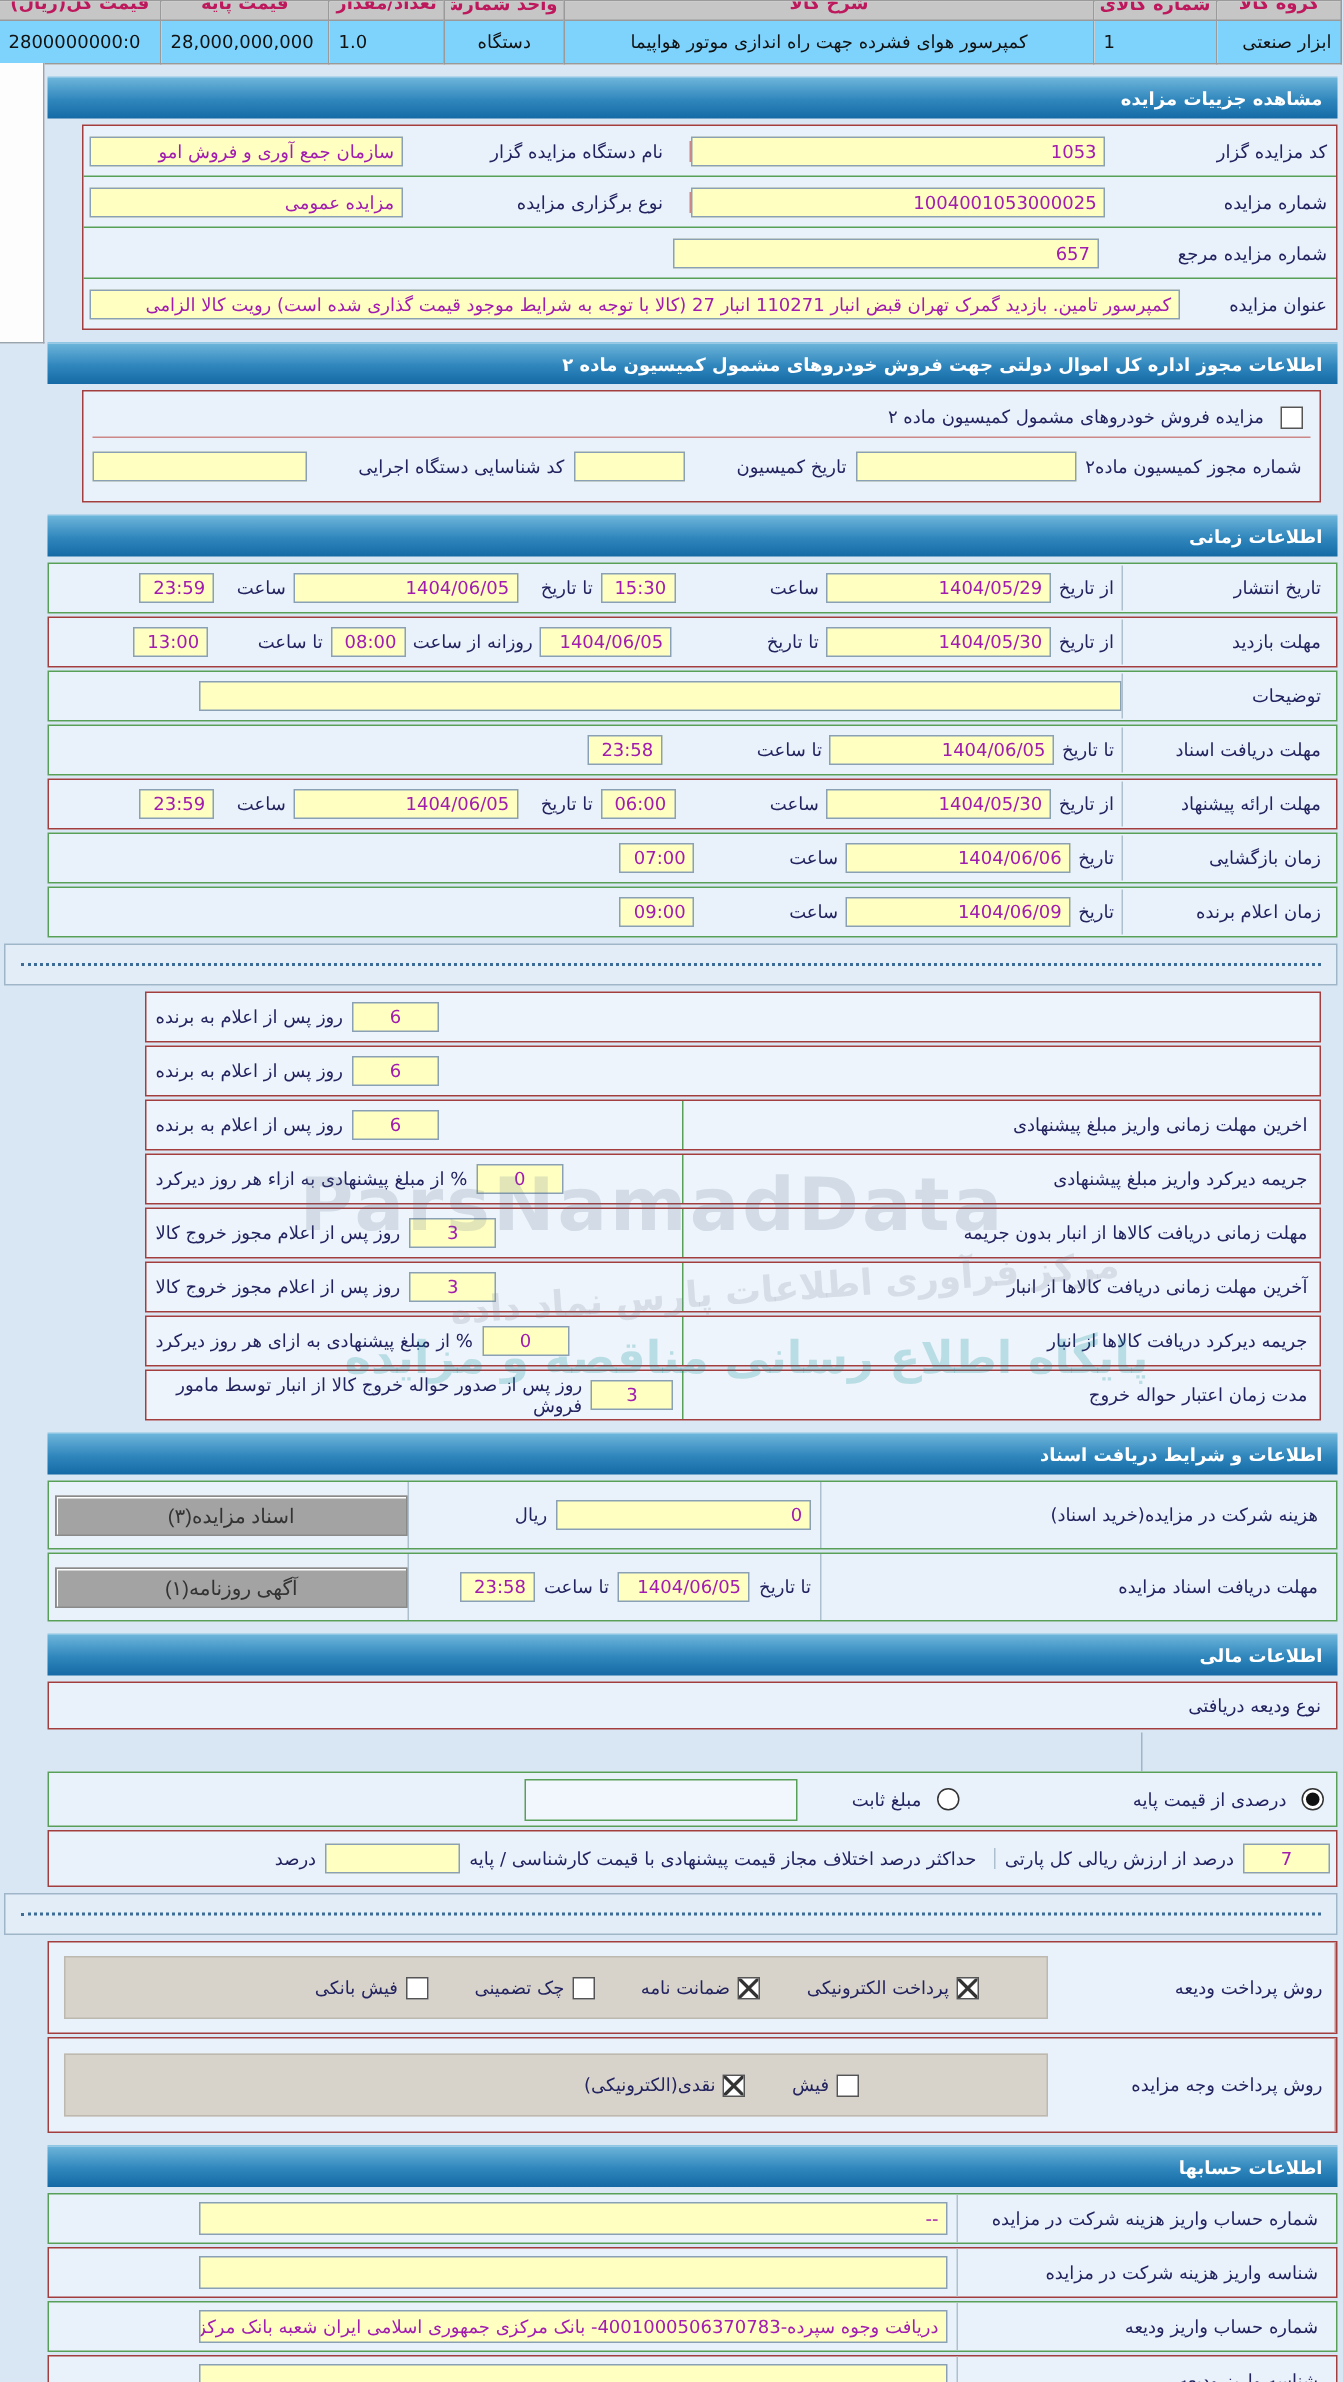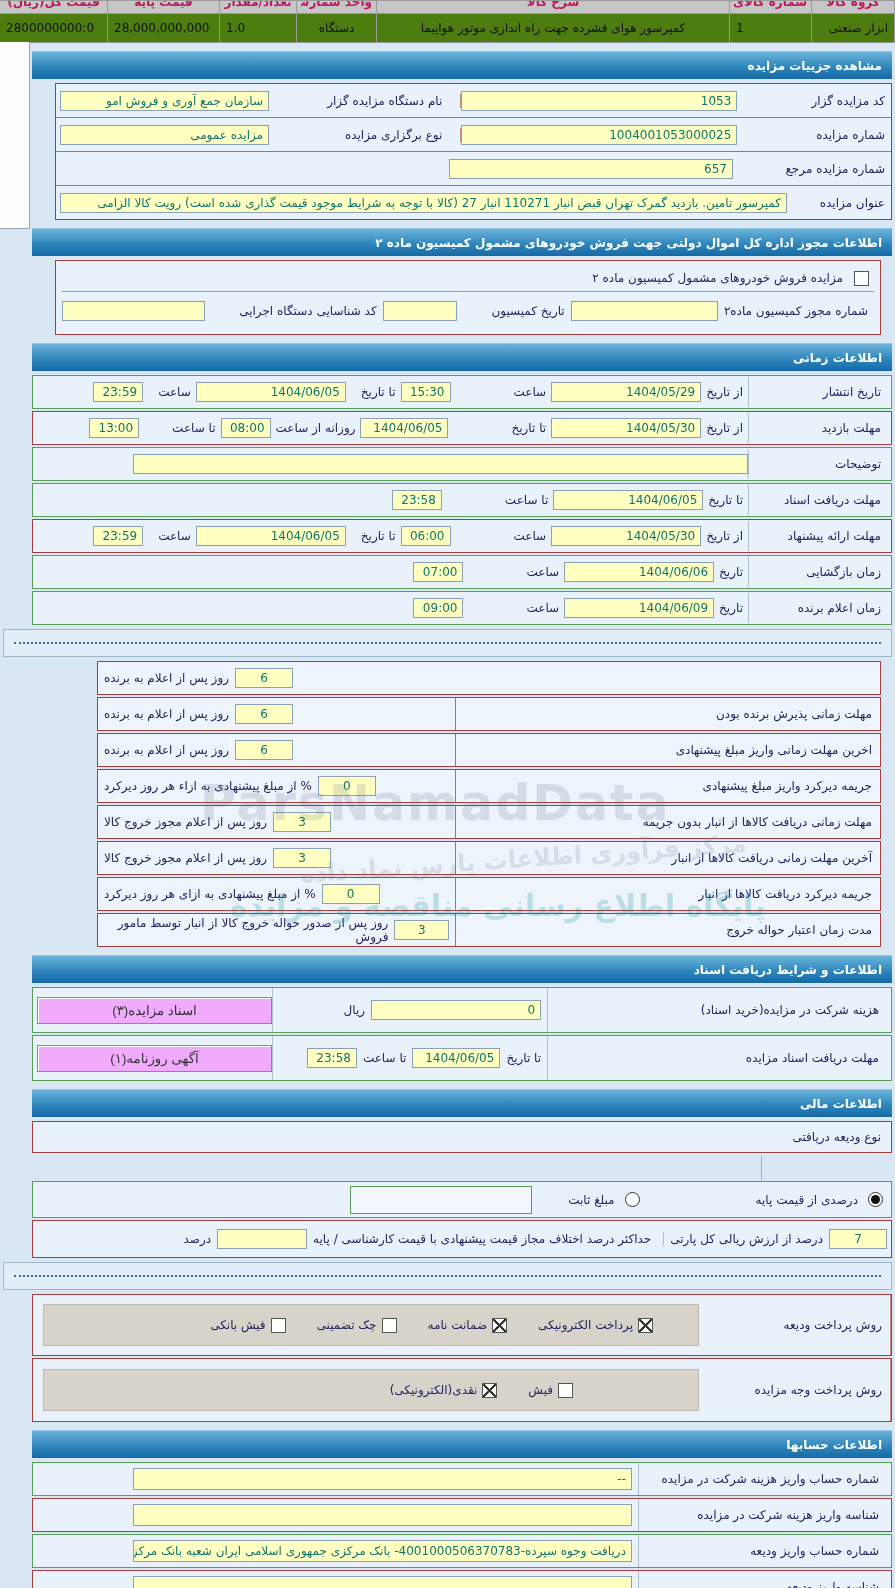--- a/index.html
+++ b/index.html
@@ -10,21 +10,21 @@
     font-size:12px;color:#23235f;direction:rtl;position:relative;
   }
   #app{position:relative;width:895px}
 
   
   table.toptable{width:895px;border-collapse:collapse;background:#fff;table-layout:fixed}
   .toptable th,.toptable td{border:1px solid #9a9a9a;padding:2px 6px;font-size:12px;overflow:hidden;white-space:nowrap}
   .toptable th{background:#c6c6c6;color:#be185d;font-weight:bold;height:12px;padding:0 4px}
   .toptable th .clip{height:12px;overflow:hidden}
   .toptable th .clip span{display:block;margin-top:-6px}
-  .toptable td{height:24px;color:#111;background:#4d7c0f}
+  .toptable td{height:24px;color:#111;background:#7dd3fc}
   .tnum{text-align:left;direction:ltr}
   .tcenter{text-align:center}
 
   
   .artifact{position:absolute;left:0;top:42px;width:29px;height:186px;background:#fdfdfd;border-right:1px solid #9aa4ae;border-bottom:1px solid #9aa4ae;z-index:5}
 
   
   .bar{
     height:27px;margin:8px 3px 4px 32px;
     background:linear-gradient(180deg,#6cb4da 0%,#2f86bc 55%,#156aa5 100%);
@@ -34,21 +34,21 @@
     text-align:center;
   }
 
   
   .rowbox{background:#e9f2fb;border:1px solid #58a058;display:flex;align-items:center;min-height:30px;margin:0 3px 2px 32px;padding:1px 4px}
   .b-red{border-color:#a33e3e}
   .b-green{border-color:#58a058}
   .lbl{padding:0 6px;white-space:nowrap}
   .small-lbl{padding:0 5px;white-space:nowrap}
 
-  .yin{background:#ffffc2;border:1px solid #89a0b5;height:20px;box-sizing:border-box;display:flex;align-items:center;padding:0 5px;color:#0f766e;overflow:hidden;white-space:nowrap}
+  .yin{background:#ffffc2;border:1px solid #89a0b5;height:20px;box-sizing:border-box;display:flex;align-items:center;padding:0 5px;color:#a21caf;overflow:hidden;white-space:nowrap}
   .date{width:150px;direction:ltr;justify-content:flex-end}
   .time{width:50px;direction:ltr;justify-content:flex-end}
   .numbox{width:58px;justify-content:center}
   .grow{flex:1}
 
   
   .dtl-group{margin:0 3px 0 55px;border:1px solid #a33e3e;background:#e9f2fb}
   .dtl-row{display:flex;align-items:center;height:33px;border-bottom:1px solid #58a058;padding:0 4px}
   .dtl-row:last-child{border-bottom:none}
   .dtl-label{width:150px;padding:0 2px}
@@ -76,21 +76,21 @@
   .drow{display:flex;align-items:stretch;min-height:32px;border:1px solid #a33e3e;background:#eef4fb;margin:0 14px 2px 97px}
   .dlabel{width:408px;display:flex;align-items:center;text-align:left;padding:0 8px;border-left:1px solid #58a058;justify-content:flex-start}
   .dlabel span{direction:rtl}
   .dval{flex:1;display:flex;align-items:center;justify-content:flex-end;padding:0 6px;gap:6px}
 
   
   .docrow{display:flex;align-items:center;min-height:44px;margin:0 3px 2px 32px;background:#e9f2fb;border:1px solid #58a058;padding:0 4px}
   .doclabel{width:345px;padding:0 8px;border-left:1px solid #aebfce;align-self:stretch;display:flex;align-items:center}
   .docmid{width:280px;display:flex;align-items:center;gap:6px;padding:0 6px;border-left:1px solid #aebfce;align-self:stretch}
   .docbtncell{flex:1;display:flex;align-items:center;justify-content:center}
-  .btn{background:#f0abfc;border:1px solid #8a8a8a;box-shadow:inset 1px 1px 0 #fff;color:#333;padding:5px 0;width:235px;text-align:center;cursor:pointer}
+  .btn{background:#a3a3a3;border:1px solid #8a8a8a;box-shadow:inset 1px 1px 0 #fff;color:#333;padding:5px 0;width:235px;text-align:center;cursor:pointer}
 
   
   .radio{width:13px;height:13px;border:1px solid #333;border-radius:50%;background:#fff;display:inline-block;position:relative;margin:0 4px}
   .radio.selected::after{content:"";position:absolute;inset:2px;background:#111;border-radius:50%}
   .cb{width:13px;height:13px;border:1px solid #555;background:#fff;display:inline-block;margin:0 5px;flex:none}
   .cb.checked{background-image:linear-gradient(45deg,transparent 42%,#333 46%,#333 54%,transparent 58%),linear-gradient(-45deg,transparent 42%,#333 46%,#333 54%,transparent 58%)}
   .greypanel{background:#d7d3cb;border:1px solid #bdb9b1;flex:1;margin:8px 10px;min-height:40px;display:flex;align-items:center;justify-content:flex-start;padding:0 40px;gap:26px}
   .fin-label{width:165px;padding:0 8px;border-right:1px solid #c88;align-self:stretch;display:flex;align-items:center}
   .methoditem{display:flex;align-items:center}
 
@@ -299,23 +299,20 @@
       <div class="dash"></div>
     </div>
 
   <div class="drow">
     <div class="dval">
         <div class="yin numbox">6</div>
         <span>روز پس از اعلام به برنده</span>
       </div>
   </div>
   <div class="drow">
-    <div class="dlabel">
-        <span>مهلت زمانی پذیرش برنده بودن</span>
-      </div>
     <div class="dval">
         <div class="yin numbox">6</div>
         <span>روز پس از اعلام به برنده</span>
       </div>
   </div>
   <div class="drow">
     <div class="dlabel">
         <span>اخرین مهلت زمانی واریز مبلغ پیشنهادی</span>
       </div>
     <div class="dval">

